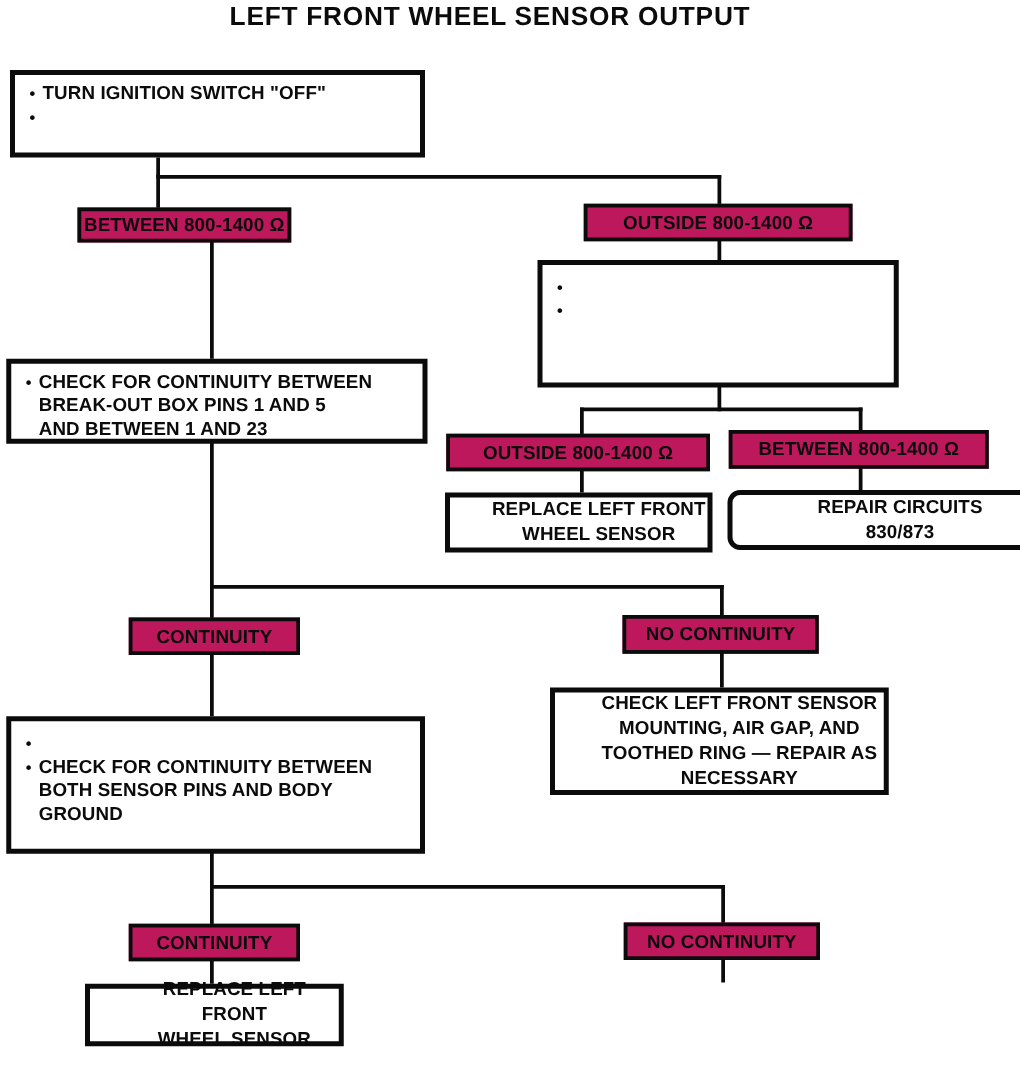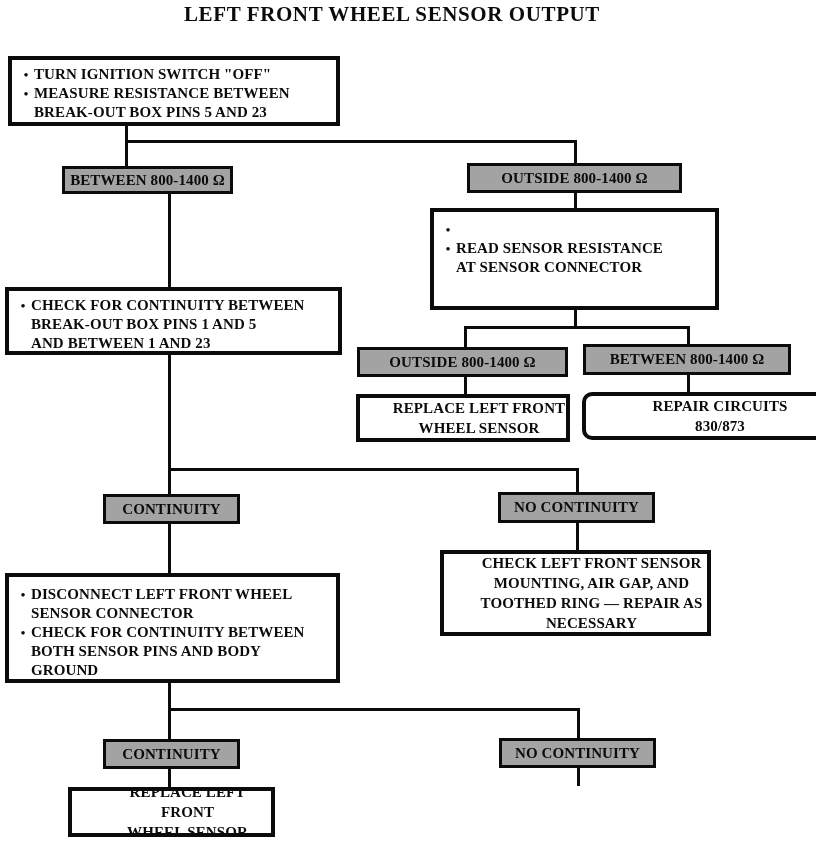--- a/index.html
+++ b/index.html
@@ -1,20 +1,20 @@
 <!DOCTYPE html>
 <html><head>
 <meta charset="utf-8">
 <style>
   html,body{margin:0;padding:0;background:#ffffff;}
   #canvas{
     position:relative;
     width:816px;height:862px;
     background:#ffffff;
-    font-family:Liberation Serif, serif;
+    font-family:Liberation Sans, sans-serif;
     color:#0b0b0b;
     overflow:hidden;
   }
   .title{
     position:absolute;top:2px;left:0;width:784px;
     text-align:center;
     font-size:21px;font-weight:700;letter-spacing:0.6px;
     color:#0b0b0b;
   }
   
@@ -43,21 +43,21 @@
     text-align:center;
     font-size:15px;font-weight:700;line-height:20px;
     white-space:pre-line;
     letter-spacing:0.1px;
     padding-left:32px;
   }
   
   .lbox{
     position:absolute;
     border:3px solid #0b0b0b;
-    background:#a3a3a3;
+    background:#be185d;
     box-sizing:border-box;
     display:flex;align-items:center;justify-content:center;
     font-size:15px;font-weight:700;
     letter-spacing:0.1px;
     white-space:nowrap;
   }
   .line{position:absolute;background:#0b0b0b;}
 </style>
 </head>
 <body>
@@ -66,44 +66,40 @@
 
   <div class="title">LEFT FRONT WHEEL SENSOR OUTPUT</div>
 
   <div class="pbox" style="left:8px;top:56px;width:332px;height:70px;">
     <div class="brow">
       <span class="bullet">•</span>
       <span class="btext">TURN IGNITION SWITCH "OFF"</span>
     </div>
     <div class="brow">
       <span class="bullet">•</span>
-      <span class="btext">MEASURE RESISTANCE BETWEEN
-BREAK-OUT BOX PINS 5 AND 23</span>
     </div>
   </div>
 
   <div class="line" style="left:125px;top:126px;width:3px;height:43px;"></div>
   <div class="line" style="left:125px;top:140px;width:452px;height:3px;"></div>
   <div class="line" style="left:574px;top:140px;width:3px;height:25px;"></div>
 
   <div class="lbox" style="left:62px;top:166px;width:171px;height:28px;">BETWEEN 800-1400 Ω</div>
   <div class="lbox" style="left:467px;top:163px;width:215px;height:30px;">OUTSIDE 800-1400 Ω</div>
 
   <div class="line" style="left:168px;top:193px;width:3px;height:96px;"></div>
 
   <div class="line" style="left:574px;top:192px;width:3px;height:18px;"></div>
 
   <div class="pbox" style="left:430px;top:208px;width:289px;height:102px;padding-top:8px;">
     <div class="brow">
       <span class="bullet">•</span>
     </div>
     <div class="brow">
       <span class="bullet">•</span>
-      <span class="btext">READ SENSOR RESISTANCE
-AT SENSOR CONNECTOR</span>
     </div>
   </div>
 
   <div class="pbox" style="left:5px;top:287px;width:337px;height:68px;">
     <div class="brow">
       <span class="bullet">•</span>
       <span class="btext">CHECK FOR CONTINUITY BETWEEN
 BREAK-OUT BOX PINS 1 AND 5
 AND BETWEEN 1 AND 23</span>
     </div>
@@ -131,22 +127,20 @@
 
   <div class="lbox" style="left:103px;top:494px;width:137px;height:30px;">CONTINUITY</div>
   <div class="lbox" style="left:498px;top:492px;width:157px;height:31px;">NO CONTINUITY</div>
 
   <div class="line" style="left:168px;top:523px;width:3px;height:51px;"></div>
   <div class="line" style="left:576px;top:522px;width:3px;height:52px;"></div>
 
   <div class="pbox" style="left:5px;top:573px;width:335px;height:110px;padding-top:8px;">
     <div class="brow">
       <span class="bullet">•</span>
-      <span class="btext">DISCONNECT LEFT FRONT WHEEL
-SENSOR CONNECTOR</span>
     </div>
     <div class="brow">
       <span class="bullet">•</span>
       <span class="btext">CHECK FOR CONTINUITY BETWEEN
 BOTH SENSOR PINS AND BODY
 GROUND</span>
     </div>
   </div>
 
   <div class="cbox" style="left:440px;top:550px;width:271px;height:86px;">CHECK LEFT FRONT SENSOR

